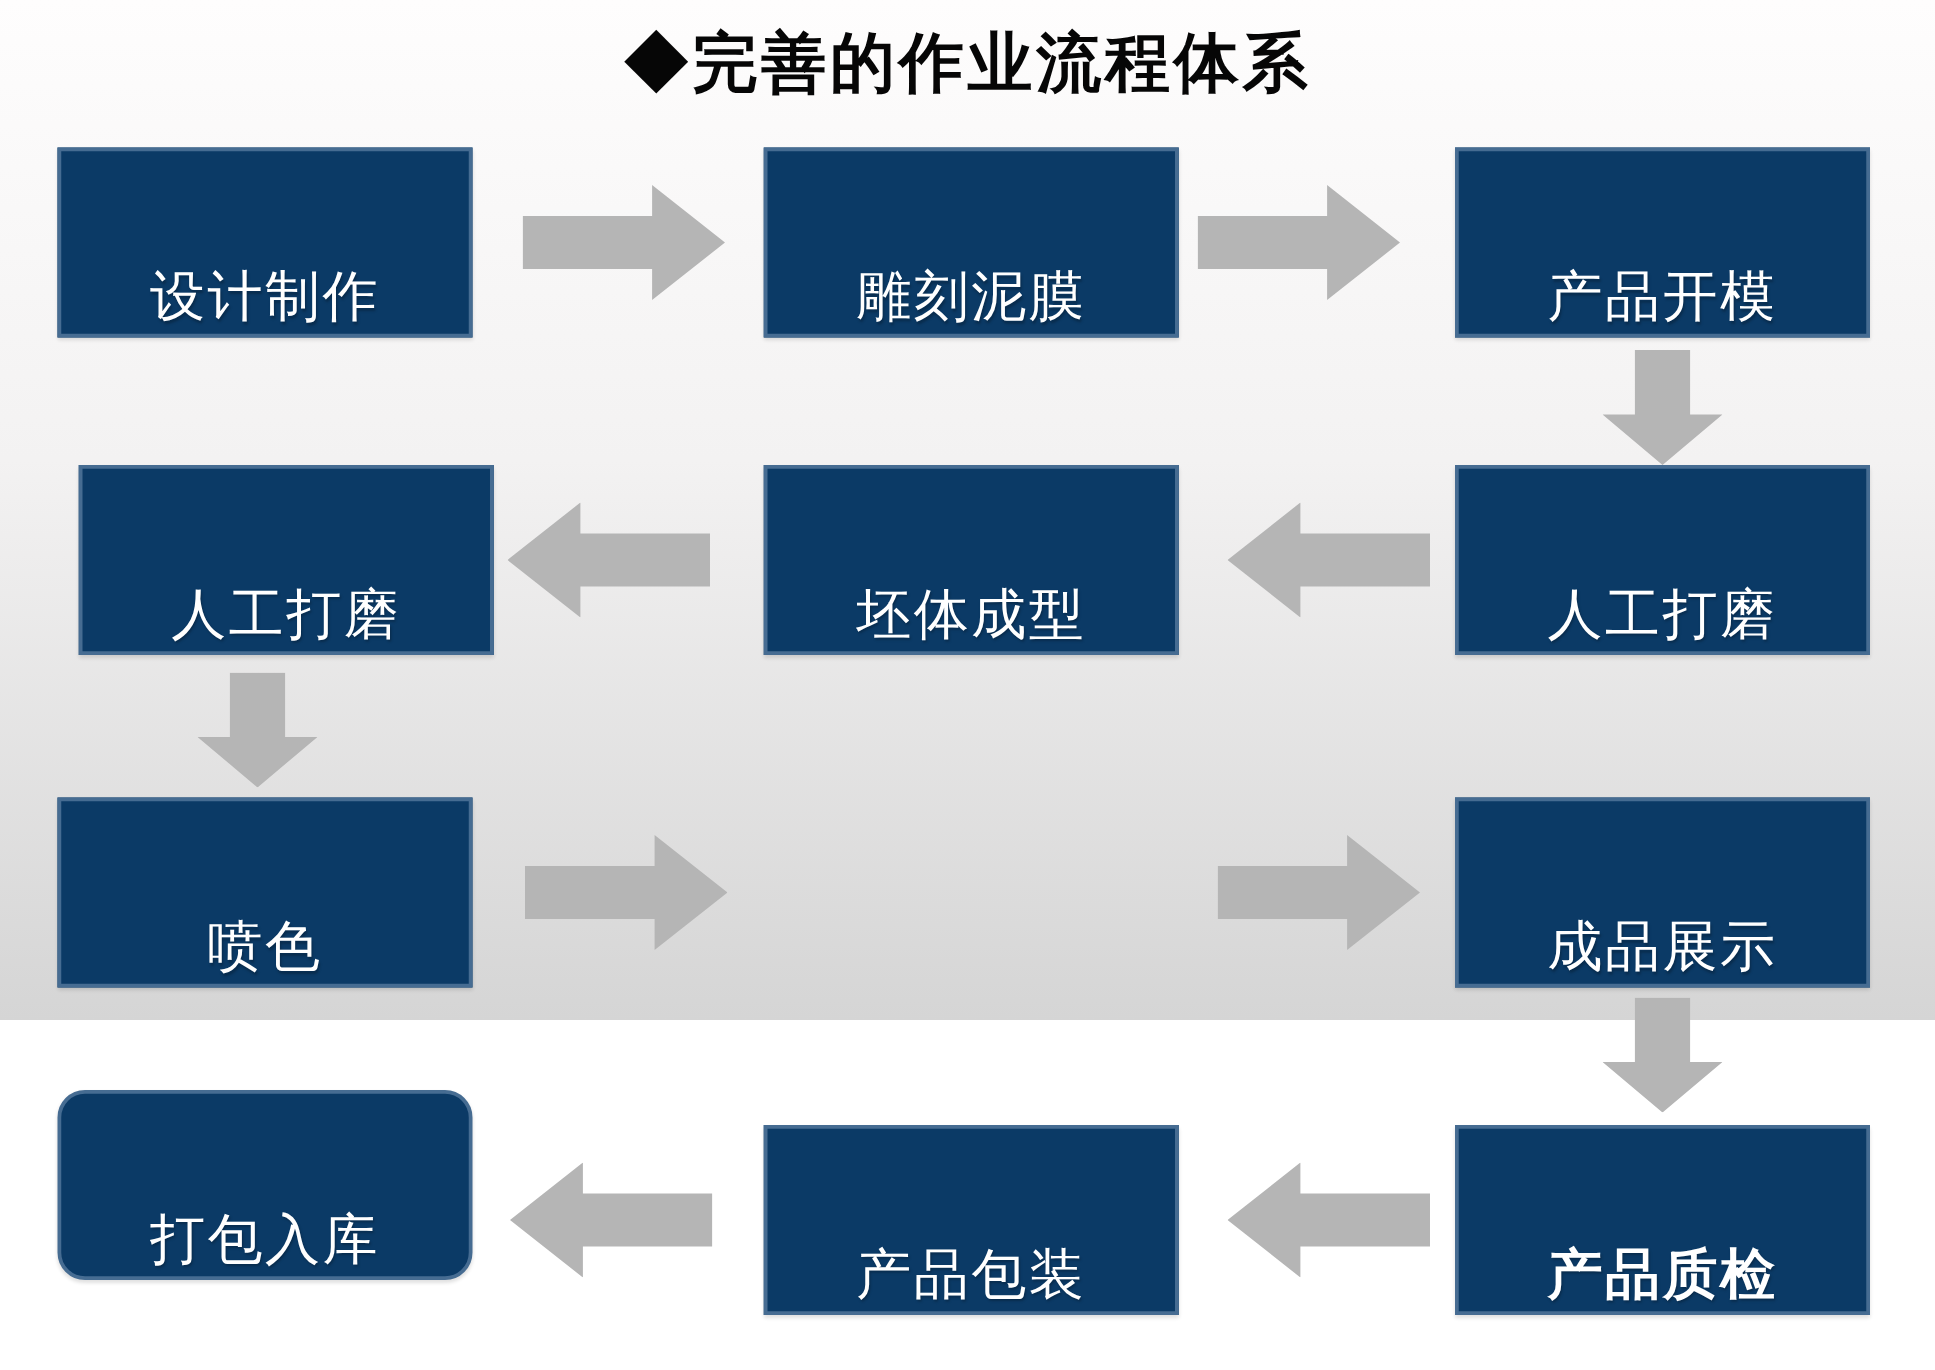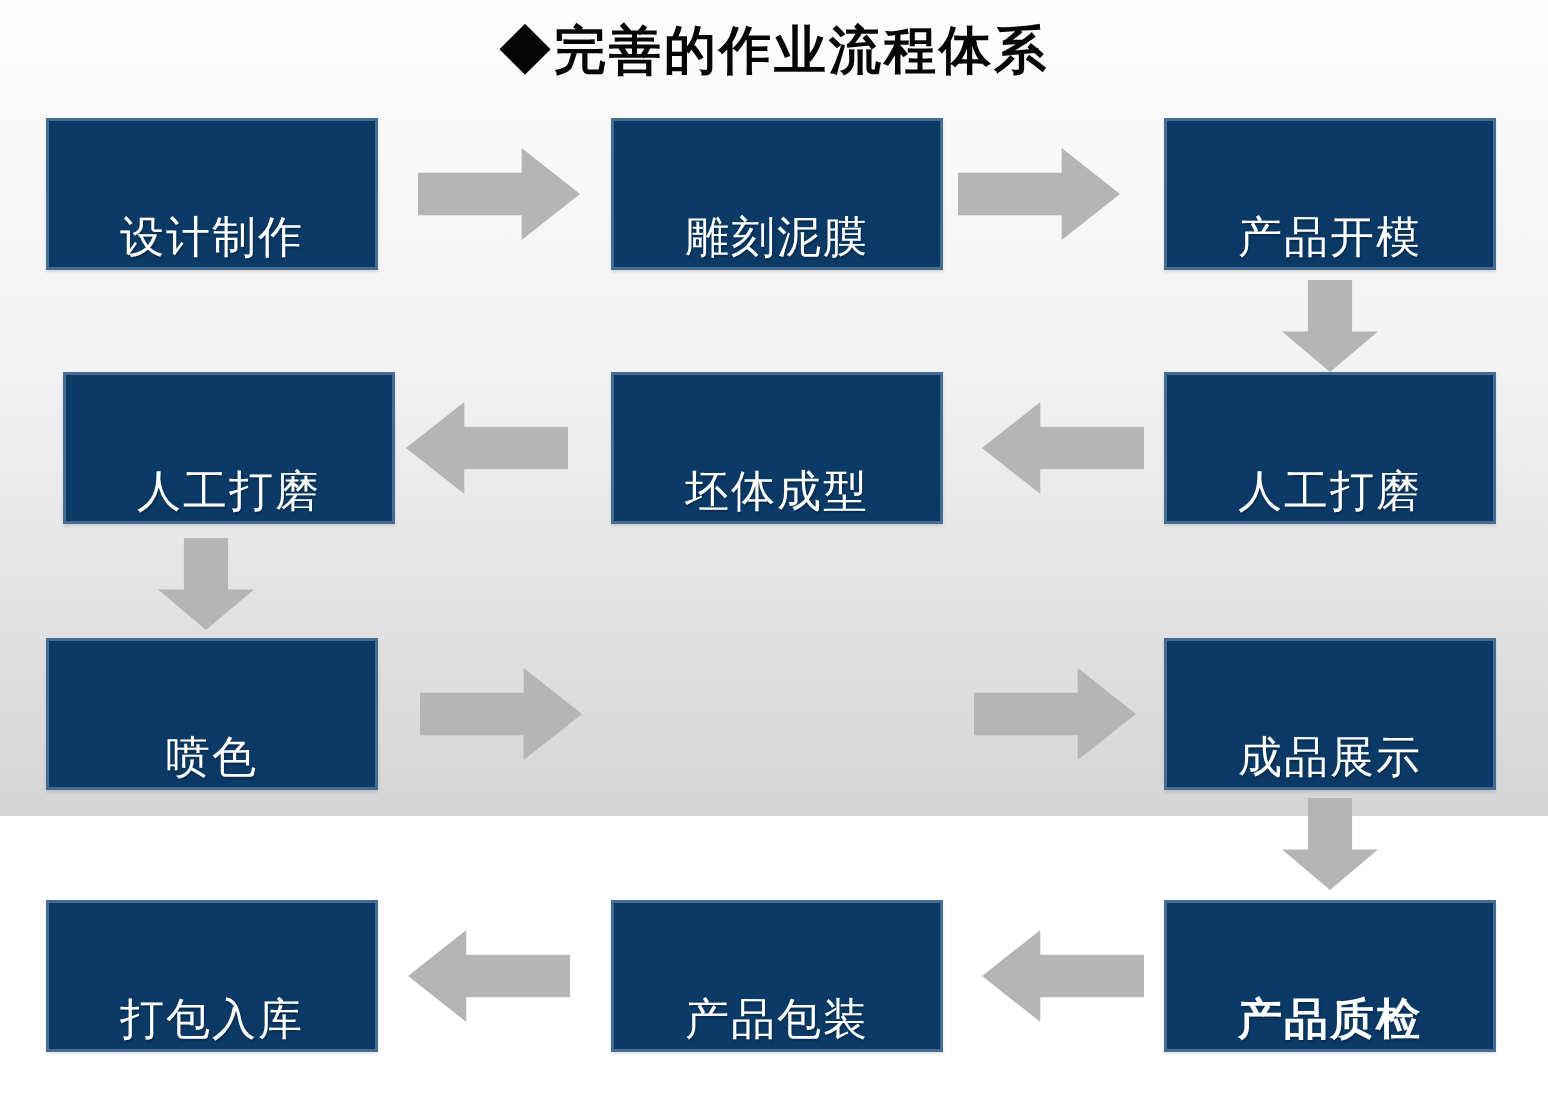--- a/index.html
+++ b/index.html
@@ -109,21 +109,21 @@
     <span class="box-label">喷色</span>
   </div>
   <div class="arrow right" style="left:420px; top:668px;"></div>
   <div class="arrow right" style="left:974px; top:668px;"></div>
   <div class="box" style="left:1164px; top:638px;font-family:Liberation Mono, monospace;">
     <span class="box-label">成品展示</span>
   </div>
 
   <div class="arrow down" style="left:1282px; top:798px;"></div>
 
-  <div class="box" style="left:46px; top:900px;">
+  <div class="box" style="left:46px; top:872px;border-radius:22px;">
     <span class="box-label">打包入库</span>
   </div>
   <div class="arrow left" style="left:408px; top:930px;"></div>
   <div class="box" style="left:611px; top:900px;">
     <span class="box-label">产品包装</span>
   </div>
   <div class="arrow left" style="left:982px; top:930px;"></div>
   <div class="box" style="left:1164px; top:900px;font-weight:bold;">
     <span class="box-label">产品质检</span>
   </div>

